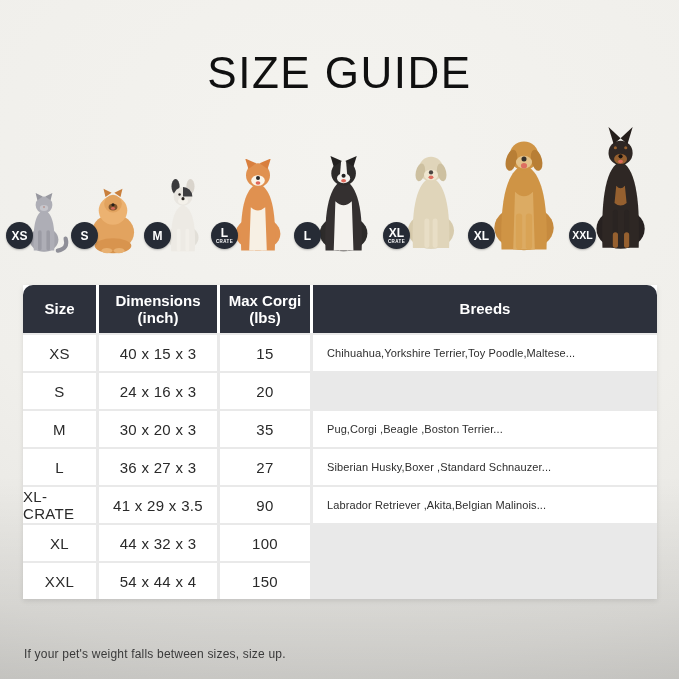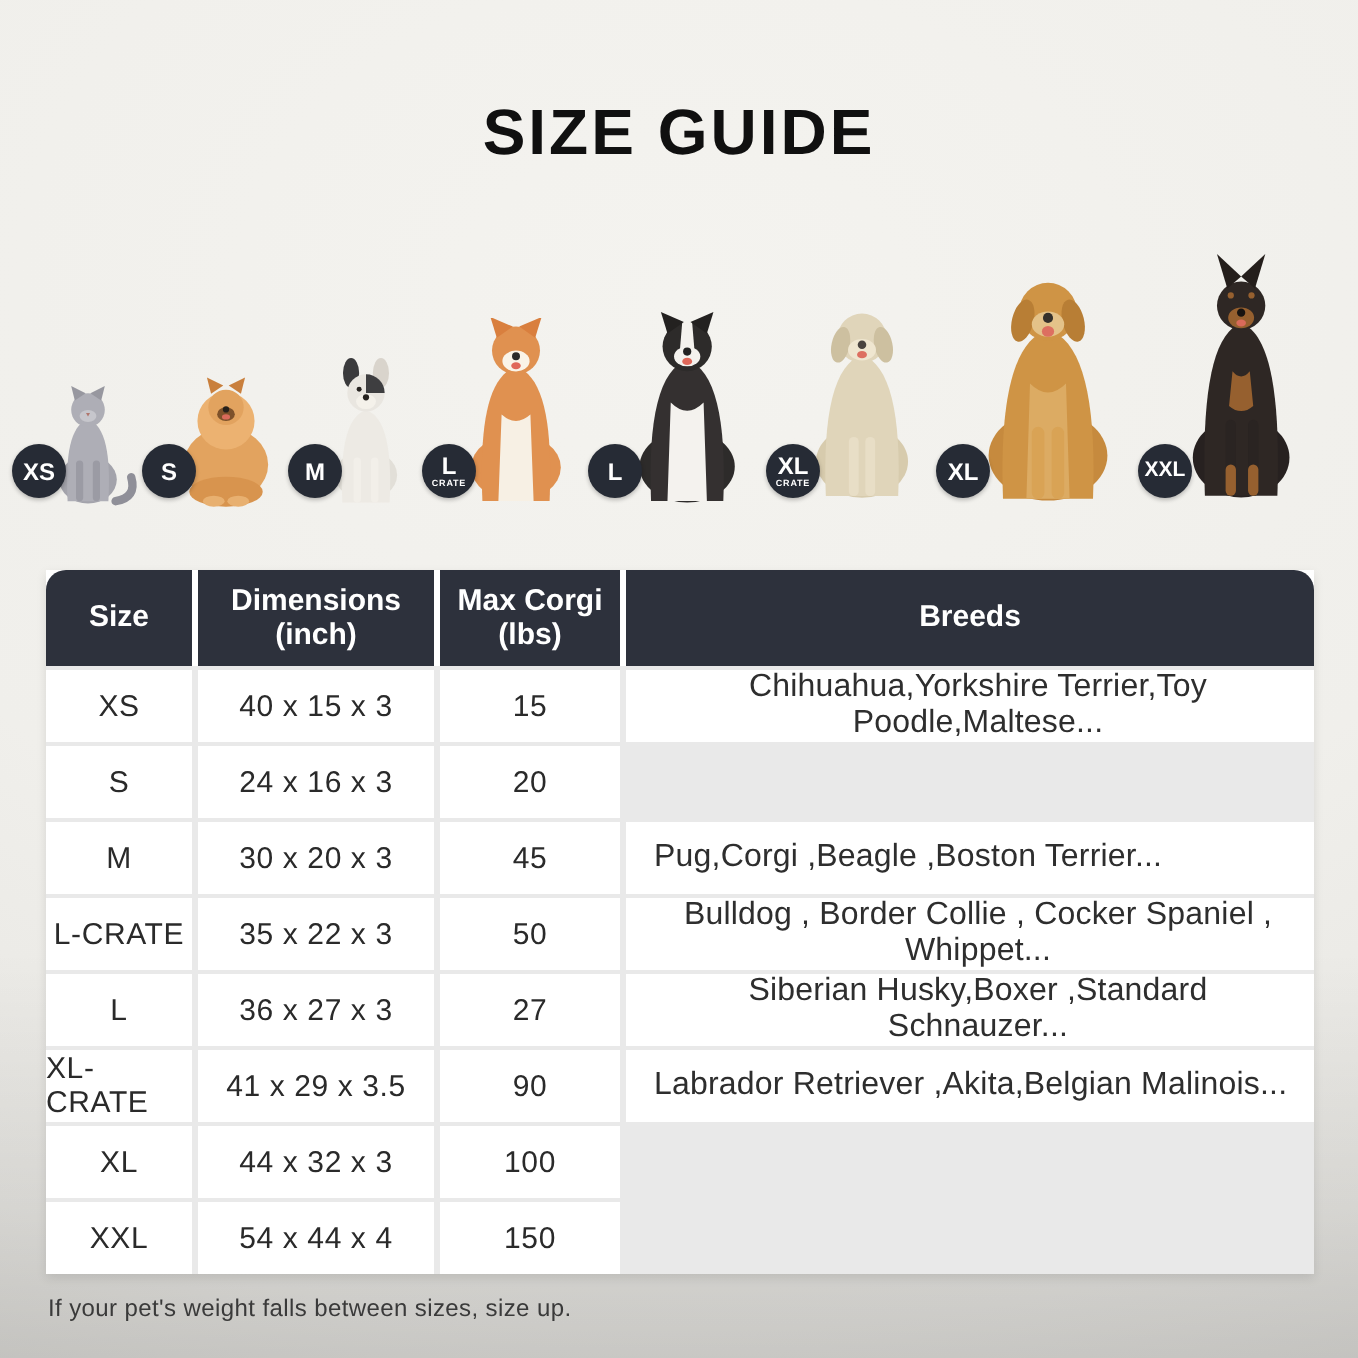--- a/index.html
+++ b/index.html
@@ -6,21 +6,21 @@
   html,body { width:679px; height:679px; }
   body { font-family:"Liberation Sans", sans-serif; }
   .page {
     position:relative; width:679px; height:679px; overflow:hidden;
     background-image:
       linear-gradient(180deg, rgba(0,0,0,0) 70%, rgba(0,0,0,0.07) 88%, rgba(0,0,0,0.13) 100%),
       radial-gradient(130% 95% at 50% 22%, #f4f3ef 0%, #f0efeb 50%, #e7e6e2 80%, #dbdad6 100%);
   }
   .title {
     position:absolute; top:48px; left:0; right:0; text-align:center;
-    font-size:32px; font-weight:bold; letter-spacing:1.5px; color:#101010;
+    font-size:44px; font-weight:normal; letter-spacing:1.5px; color:#101010;
   }
   
   .animals {
     position:absolute; left:0; right:0; top:122px; height:132px;
     display:flex; align-items:flex-end; justify-content:center; gap:11px;
   }
   .animal { position:relative; flex:0 0 auto; }
   .animal svg { display:block; }
   .badge {
     position:absolute; left:-11px; bottom:5px; width:27px; height:27px;
@@ -48,21 +48,21 @@
   .th:last-child  { border-top-right-radius:10px; }
   .th .th-sub:empty { display:none; }
   .tbody { background:#e9e9e9; display:flex; flex-direction:column; gap:2px; padding-top:2px; }
   .trow { display:grid; grid-template-columns:73px 118px 90px 1fr; column-gap:3px; }
   .td {
     background:#fff; height:36px; display:flex; align-items:center; justify-content:center;
     font-size:15px; color:#2a2a2a; letter-spacing:0.3px;
   }
   .td.breeds {
     justify-content:flex-start; padding-left:14px; padding-right:6px;
-    font-size:16px; letter-spacing:0.1px; color:#2e2e2e;text-align:center;
+    font-size:11px; letter-spacing:0.1px; color:#2e2e2e;
   }
   
   .footer-note {
     position:absolute; left:24px; top:647px;
     font-size:12px; color:#3a3a3a; letter-spacing:0.2px;
   }
 </style>
 </head>
 <body>
 
@@ -265,28 +265,22 @@
         <div class="td breeds">Chihuahua,Yorkshire Terrier,Toy Poodle,Maltese...</div>
       </div>
       <div class="trow">
         <div class="td">S</div>
         <div class="td">24 x 16 x 3</div>
         <div class="td">20</div>
       </div>
       <div class="trow">
         <div class="td">M</div>
         <div class="td">30 x 20 x 3</div>
-        <div class="td">45</div>
+        <div class="td">35</div>
         <div class="td breeds">Pug,Corgi ,Beagle ,Boston Terrier...</div>
-      </div>
-      <div class="trow">
-        <div class="td">L-CRATE</div>
-        <div class="td">35 x 22 x 3</div>
-        <div class="td">50</div>
-        <div class="td breeds">Bulldog , Border Collie , Cocker Spaniel , Whippet...</div>
       </div>
       <div class="trow">
         <div class="td">L</div>
         <div class="td">36 x 27 x 3</div>
         <div class="td">27</div>
         <div class="td breeds">Siberian Husky,Boxer ,Standard Schnauzer...</div>
       </div>
       <div class="trow">
         <div class="td">XL-CRATE</div>
         <div class="td">41 x 29 x 3.5</div>

